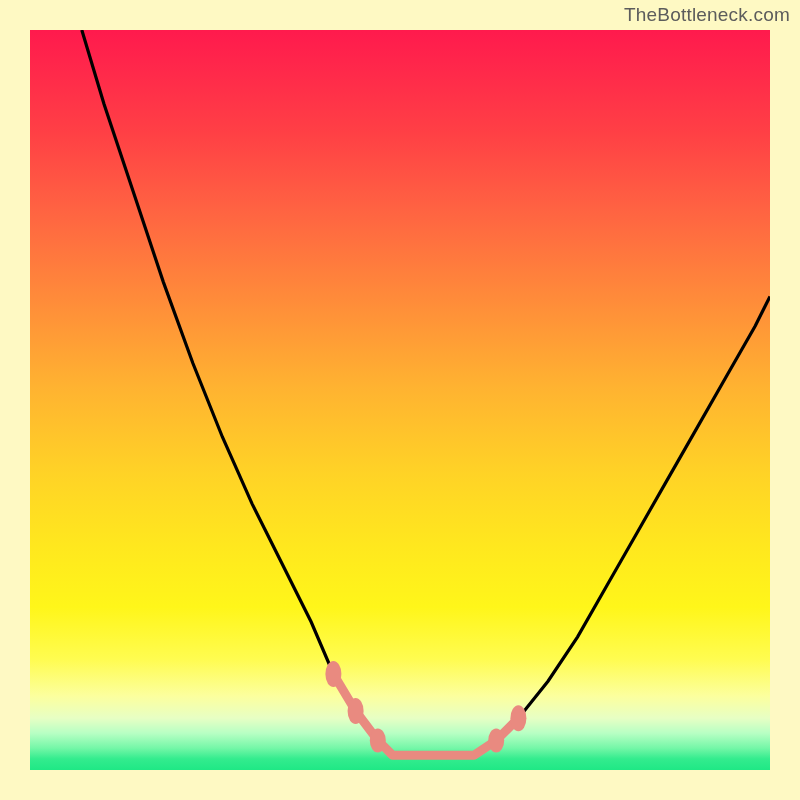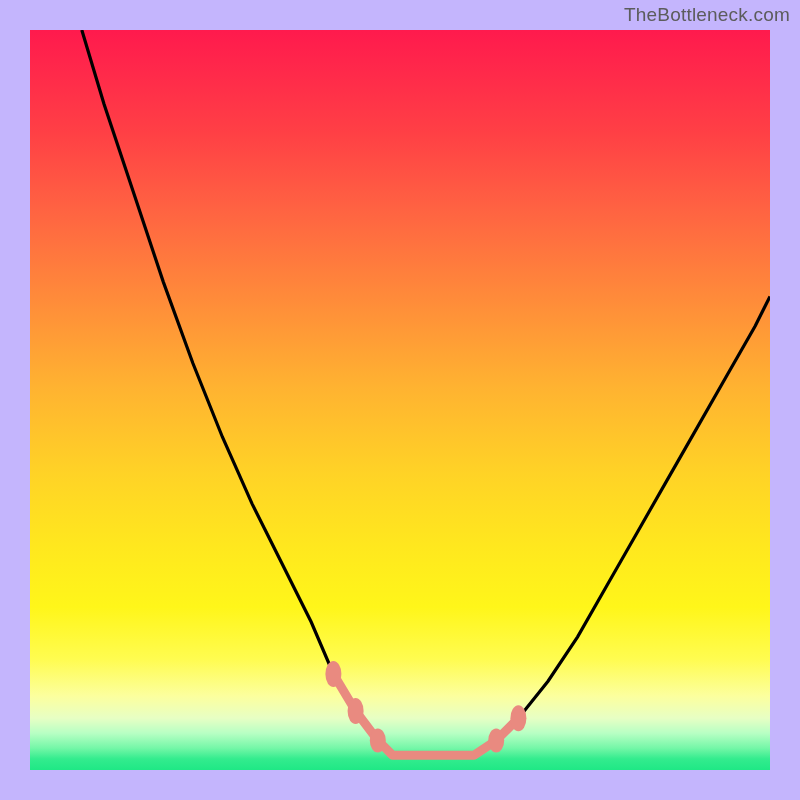--- a/index.html
+++ b/index.html
@@ -10,21 +10,21 @@
     background: #000;
     overflow: hidden;
     font-family: Arial, Helvetica, sans-serif;
   }
   .frame {
     position: absolute;
     top: 0;
     left: 0;
     width: 800px;
     height: 800px;
-    background: #c4b5fd;
+    background: #fef9c3;
   }
   .plot-area {
     position: absolute;
     top: 30px;
     left: 30px;
     width: 740px;
     height: 740px;
     overflow: hidden;
   }
   .gradient-fill {

